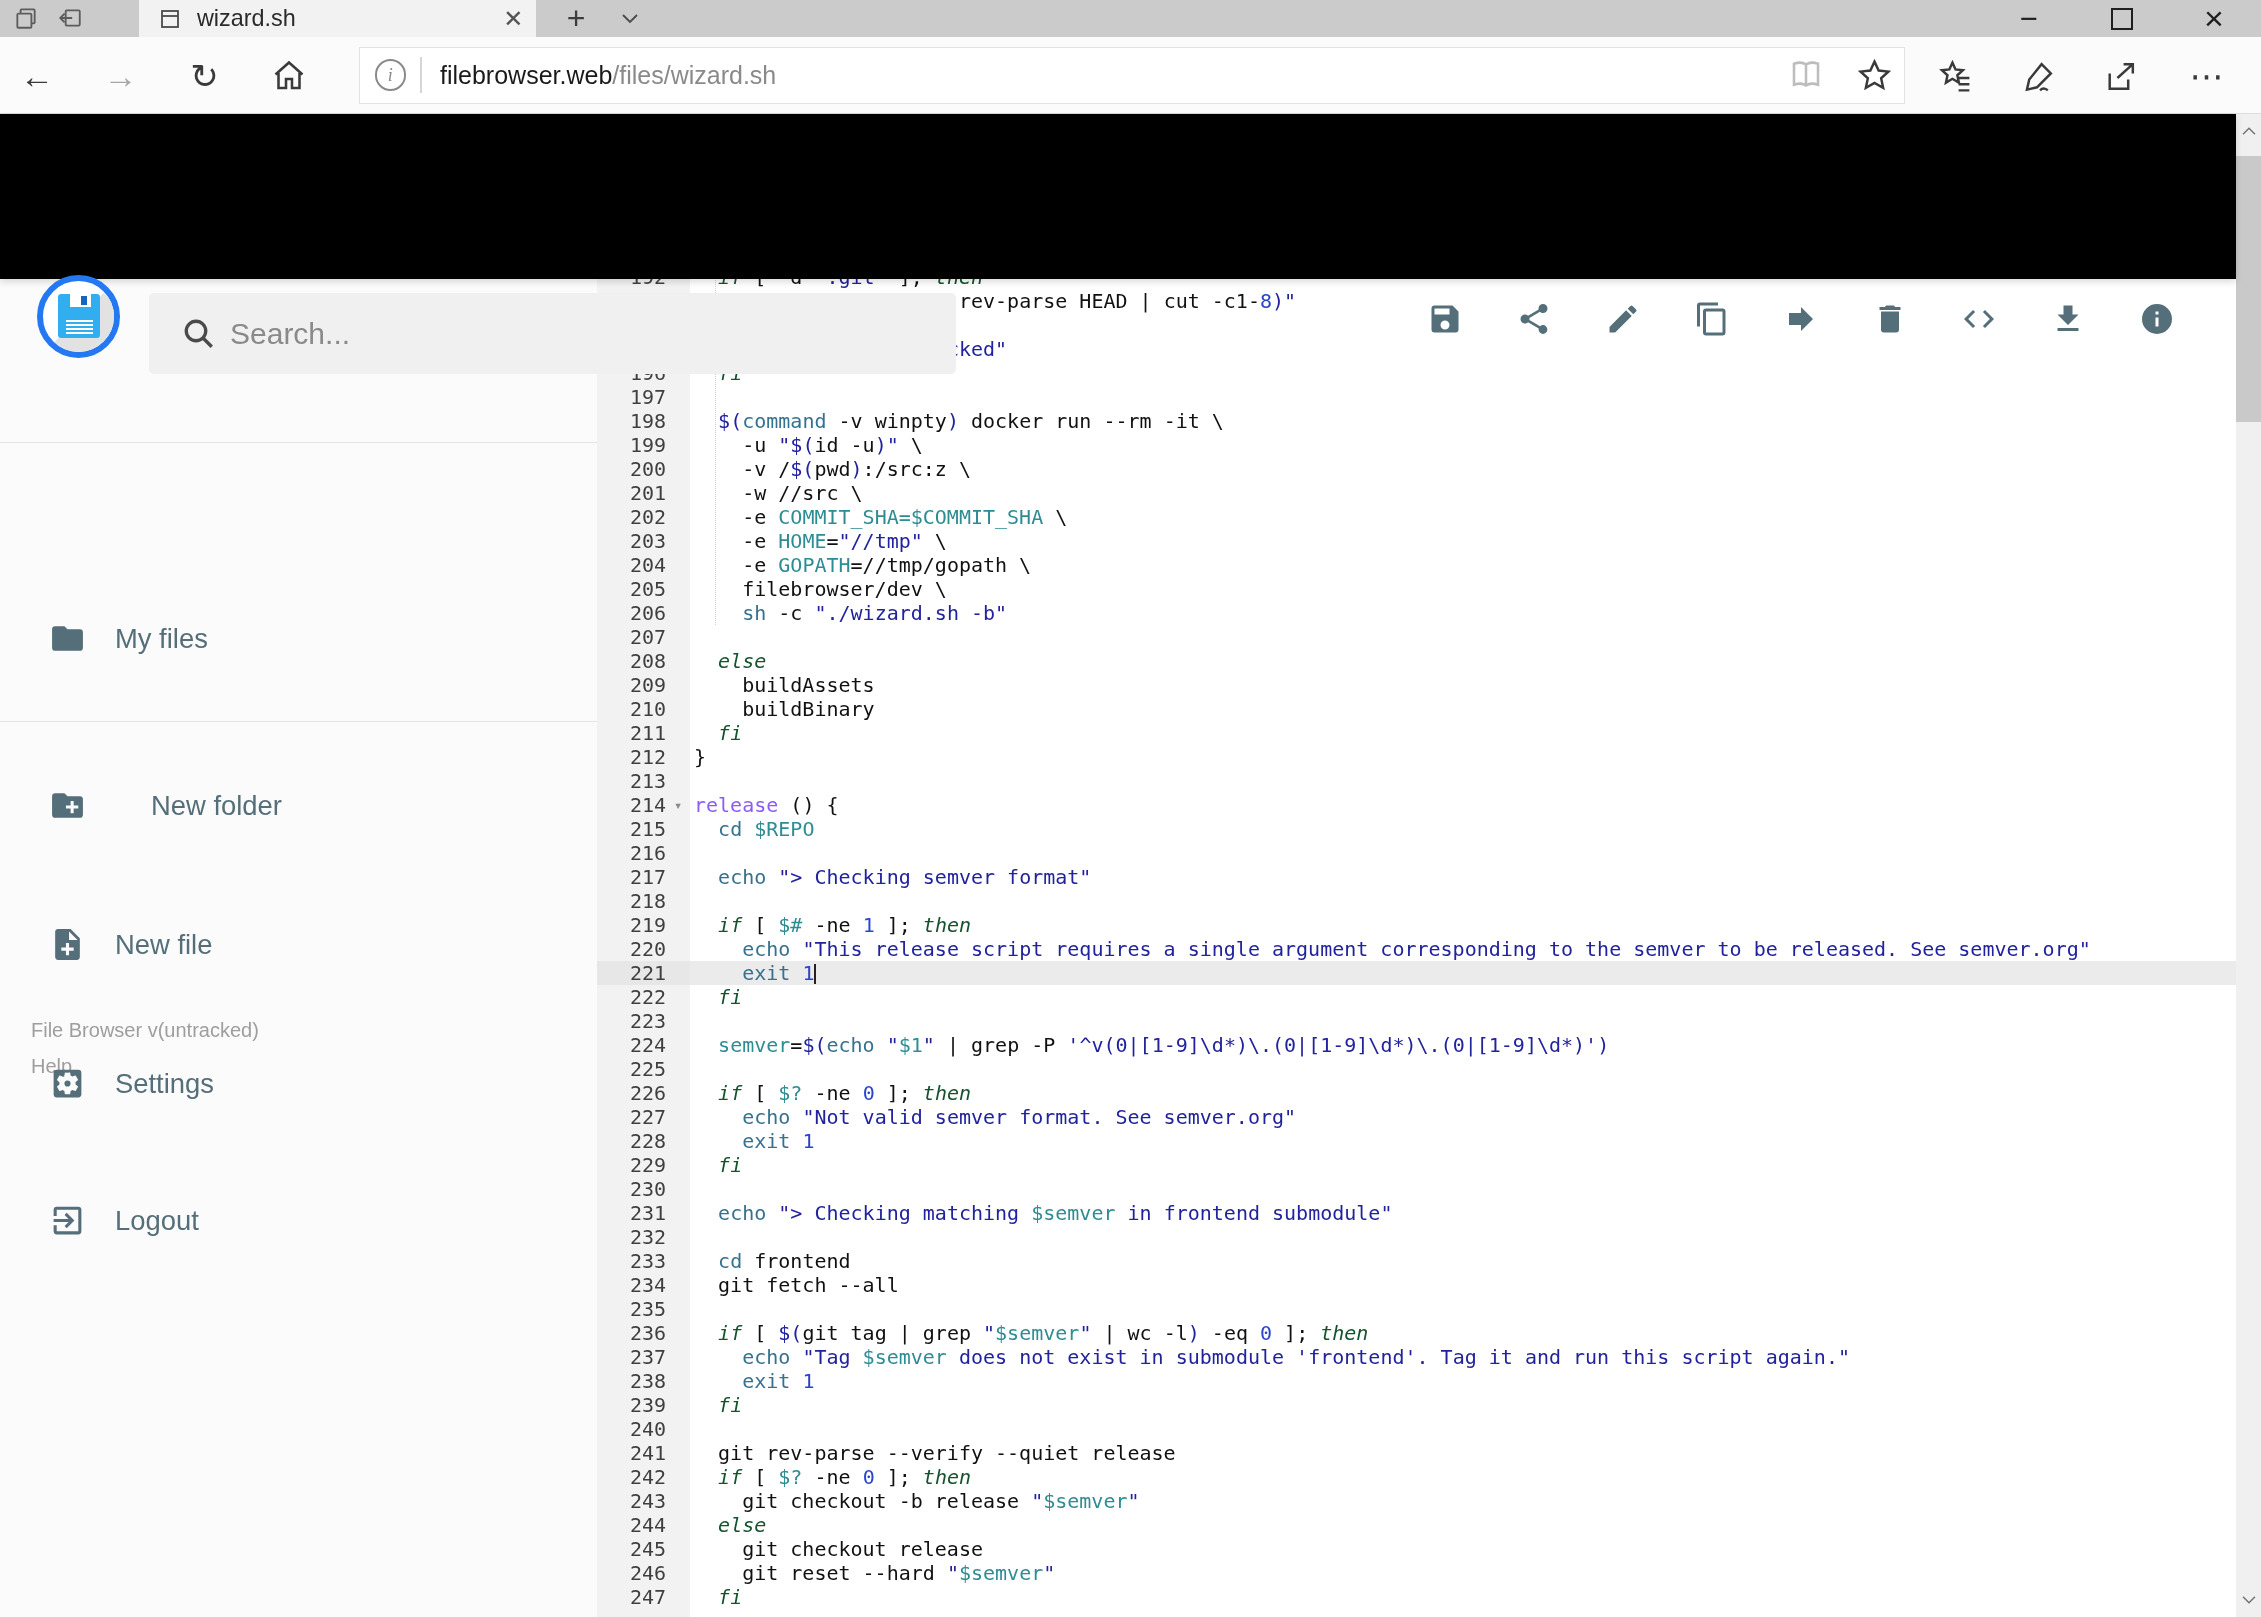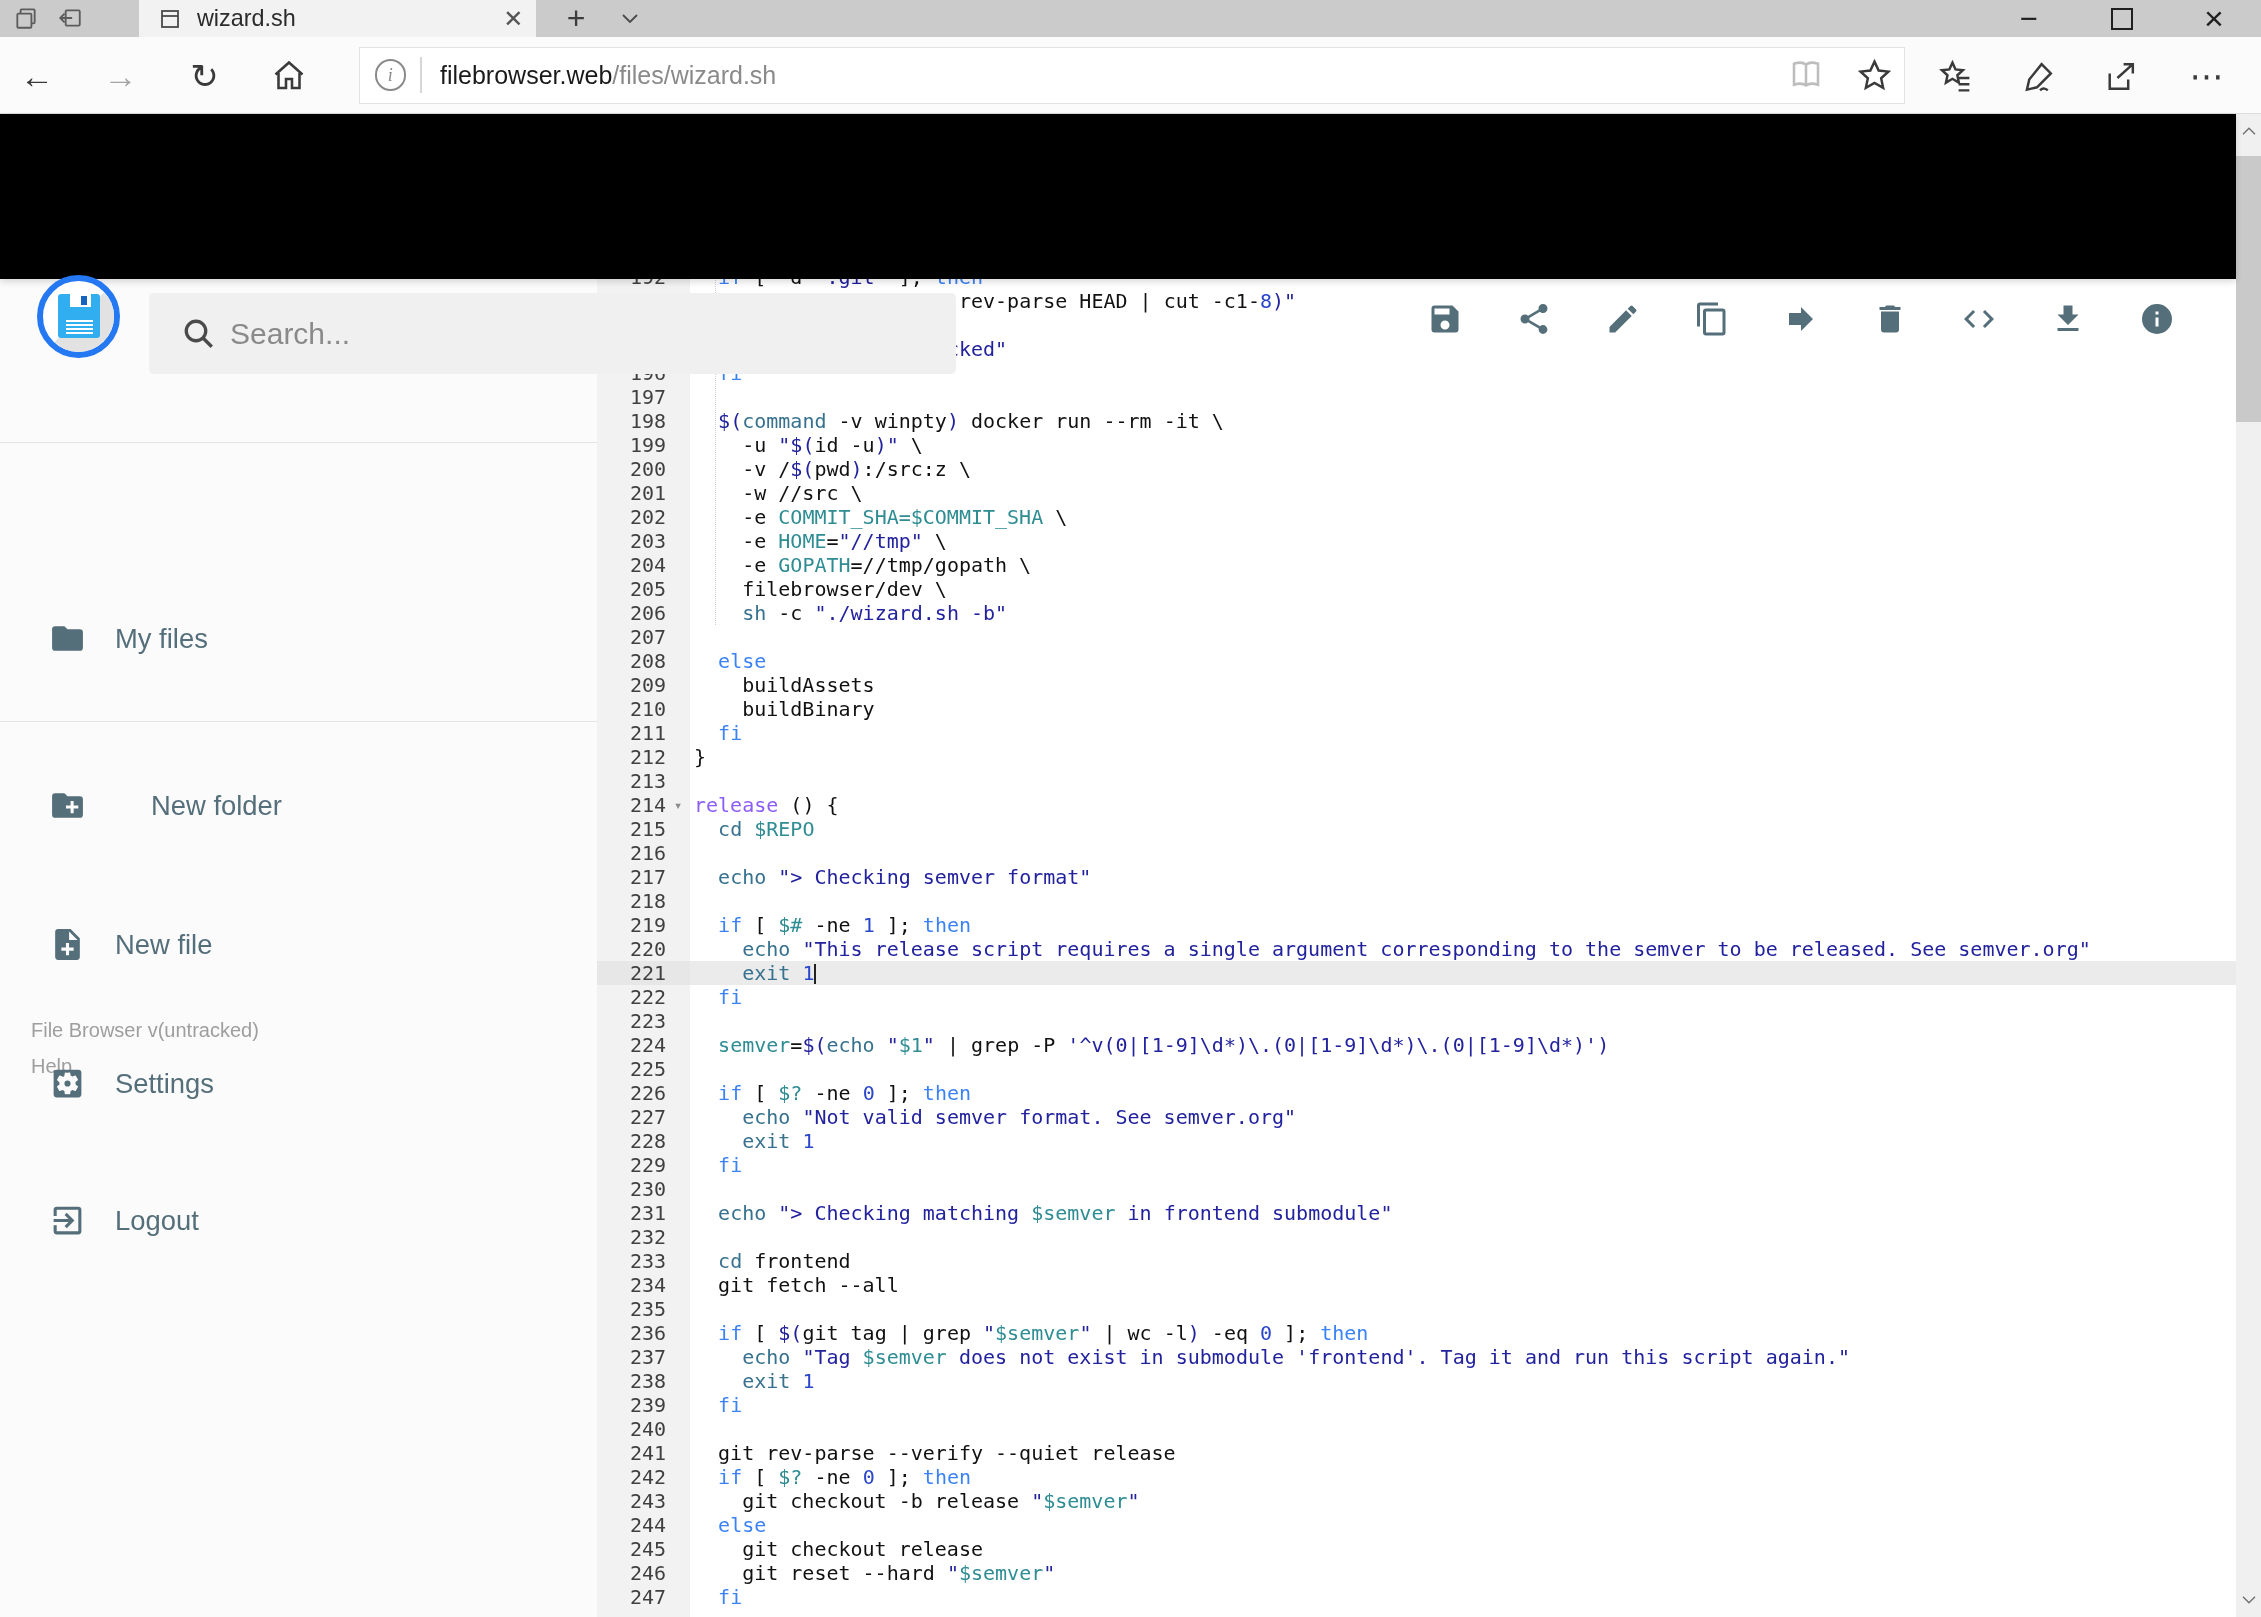--- a/index.html
+++ b/index.html
@@ -60,21 +60,21 @@
   .crow{display:flex;height:24px;line-height:24px;white-space:pre;}
   .crow.active{background:#ebebeb;}
   .gcell{width:93px;flex:0 0 93px;background:#f2f2f2;display:flex;justify-content:center;}
   .crow.active .gcell{background:#e7e7e7;}
   .lnum{display:block;width:69px;text-align:right;color:#3f3f3f;}
   .foldcol{width:24px;text-align:center;color:#8a8a8a;font-size:13.7px;line-height:24px;}
   .ccell{flex:1;padding-left:4px;position:relative;}
   .gutter-fill{height:646px;}
   .indent-guide{position:absolute;left:118px;top:0;height:360px;border-left:1.6px dotted #cfcfcf;}
   .cursor{display:inline-block;width:2px;height:20px;background:#222;vertical-align:text-bottom;margin-bottom:0.8px;}
-  .tk-p{color:#111;} .tk-k{color:#3b82f6;} .tk-b{color:#36718f;} .tk-v{color:#2e8c93;}
+  .tk-p{color:#111;} .tk-k{color:#14532d;font-style:italic;} .tk-b{color:#36718f;} .tk-v{color:#2e8c93;}
   .tk-s{color:#22229e;} .tk-n{color:#2945cb;} .tk-d{color:#8b5cf6;}
 
   
   .vscroll{position:absolute;right:0;top:114px;width:25px;bottom:0;background:#f0f0f0;}
   .vs-arrow{position:absolute;left:0;width:25px;height:32px;display:flex;align-items:center;justify-content:center;color:#707070;}
   .vs-thumb{position:absolute;left:0;top:42px;width:25px;height:266px;background:#c9c9c9;}
 </style>
 </head>
 <body>
 

